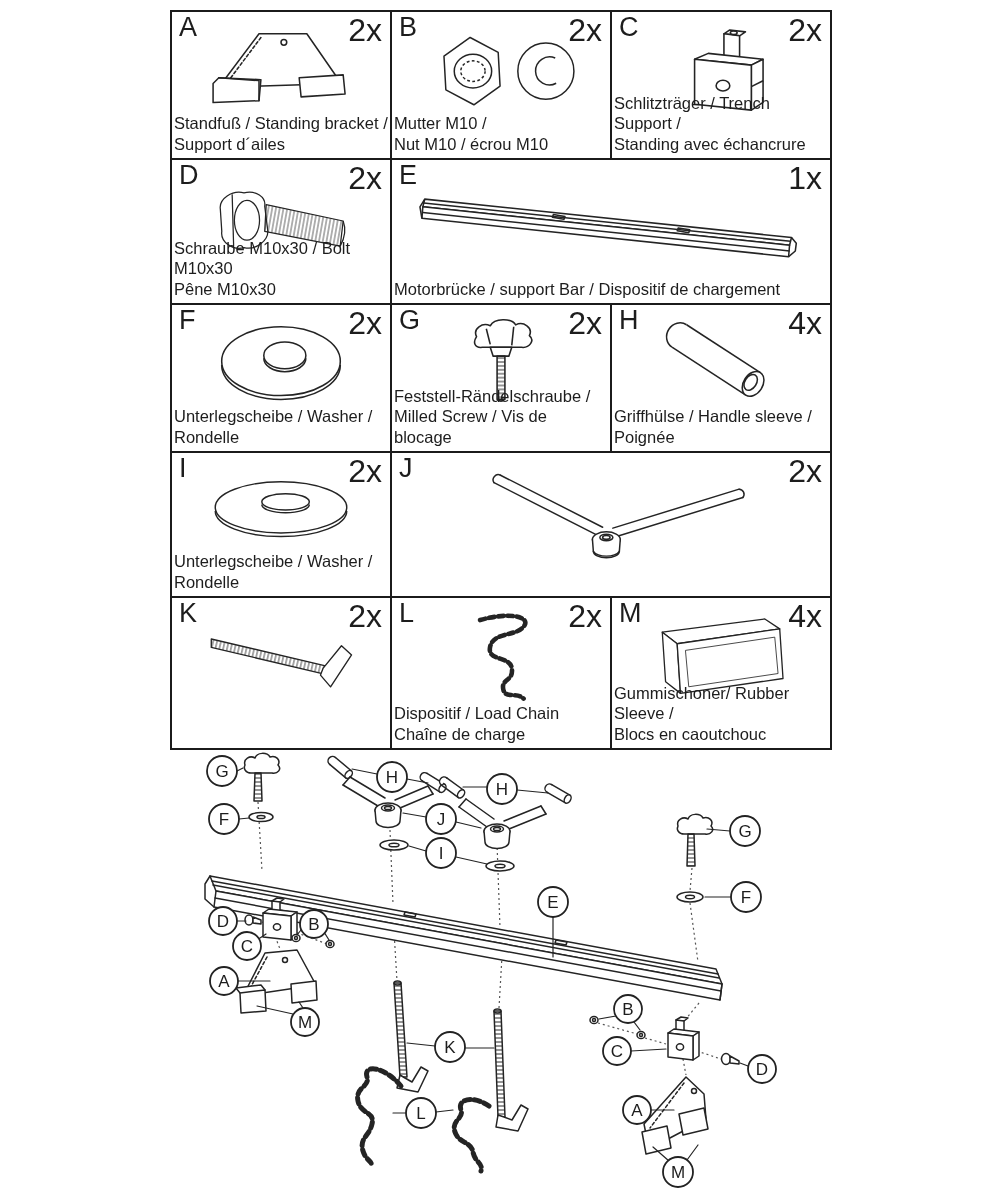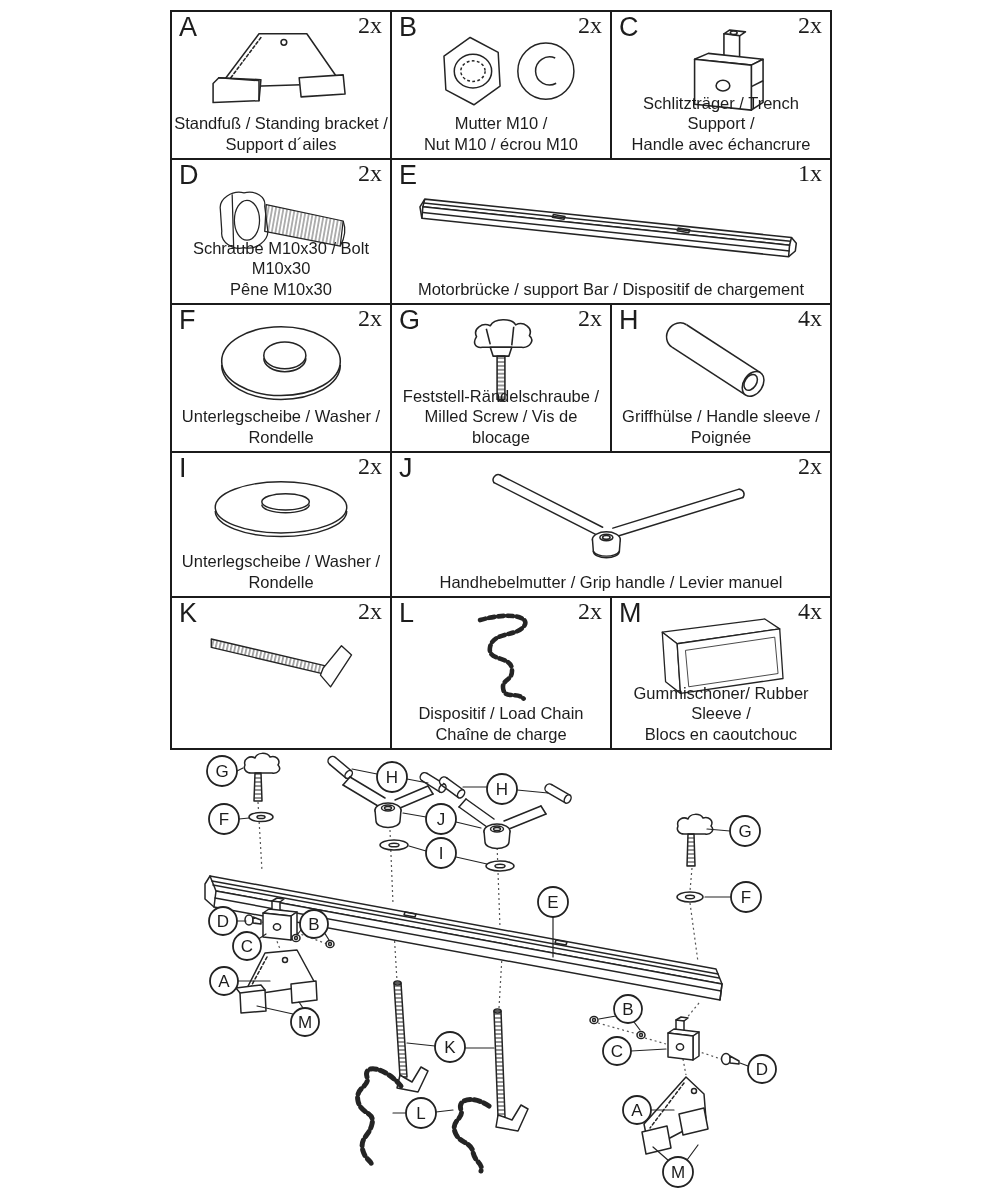--- a/index.html
+++ b/index.html
@@ -1,22 +1,22 @@
 <!DOCTYPE html>
 <html><head>
 <meta charset="utf-8">
 <style>
   html,body{margin:0;padding:0;background:#fff;}
   .page{position:relative;width:1000px;height:1200px;background:#ffffff;
         font-family:"Liberation Sans",sans-serif;color:#1d1d1d;overflow:hidden;}
   .parts-table{position:absolute;left:170px;top:10px;width:662px;height:740px;}
   .cell{position:absolute;border:2px solid #1b1b1b;background:#fff;box-sizing:border-box;}
   .cell-letter{position:absolute;top:0px;left:7px;font-size:27px;line-height:1.15;}
-  .cell-qty{position:absolute;top:0px;right:8px;font-size:24px;line-height:1.15;font-family:Liberation Serif, serif;}
-  .cell-caption{position:absolute;left:2px;right:2px;bottom:4px;text-align:center;
+  .cell-qty{position:absolute;top:0px;right:8px;font-size:32px;line-height:1.15;}
+  .cell-caption{position:absolute;left:2px;right:2px;bottom:4px;text-align:left;
                 font-size:16.5px;line-height:1.24;}
   .part-art{position:absolute;left:50%;transform:translateX(-50%);}
   .assembly{position:absolute;left:0;top:745px;}
   .assembly text{font-family:"Liberation Sans",sans-serif;font-size:17px;fill:#1d1d1d;
                  stroke:none;text-anchor:middle;}
   .dash{stroke-dasharray:3 2.5;}
   .dot{stroke:#555;stroke-width:1.2;stroke-dasharray:2 3;fill:none;}
 </style>
 </head>
 <body>
@@ -72,21 +72,21 @@
           <ellipse cx="98" cy="7" rx="3.5" ry="1.8"></ellipse>
           <path d="M58,34 L72,28 L128,34 L116,40 Z" fill="#fff"></path>
           <path d="M116,40 L128,34 L128,78 L116,86 Z" fill="#fff"></path>
           <path d="M58,34 L116,40 L116,86 L58,80 Z" fill="#fff"></path>
           <ellipse cx="87" cy="61" rx="7" ry="5.5"></ellipse>
           <path d="M116,62 L128,56"></path>
         </g>
       </svg>
       <div class="cell-caption">
         <div>Schlitzträger / Trench Support /</div>
-        <div>Handle avec échancrure</div>
+        <div>Standing avec échancrure</div>
       </div>
     </div>
 
     <div class="cell" style="left:0;top:148px;width:222px;height:147px">
       <div class="cell-letter">D</div>
       <div class="cell-qty">2x</div>
       <svg class="part-art" style="top:24px" width="192" height="74" viewBox="0 0 200 100">
         <defs>
           <pattern id="thrD" patternUnits="userSpaceOnUse" width="5" height="12" patternTransform="rotate(10)">
             <line x1="2.5" y1="0" x2="2.5" y2="12" stroke="#2a2a2a" stroke-width="1"></line>
@@ -216,24 +216,20 @@
           <line x1="212" y1="68" x2="348" y2="26"></line>
           <line x1="216" y1="77" x2="352" y2="35"></line>
           <path d="M352,35 A5.5,5.5 0 0 0 348,26"></path>
           <ellipse cx="205" cy="80" rx="15" ry="8" fill="#fff"></ellipse>
           <path d="M190,80 L191,93 A15,8 0 0 0 219,93 L220,80" fill="#fff"></path>
           <path d="M191,93 A14,7 0 0 0 219,93"></path>
           <ellipse cx="205" cy="78" rx="7" ry="3.5"></ellipse>
           <ellipse cx="205" cy="78" rx="4" ry="2"></ellipse>
         </g>
       </svg>
-      <div class="cell-caption">
-        <div>Handhebelmutter / Grip handle / Levier manuel</div>
-        <div></div>
-      </div>
     </div>
 
     <div class="cell" style="left:0;top:586px;width:222px;height:154px">
       <div class="cell-letter">K</div>
       <div class="cell-qty">2x</div>
       <svg class="part-art" style="top:20px" width="180" height="84" viewBox="0 0 190 100">
         <defs>
           <pattern id="thrK" patternUnits="userSpaceOnUse" width="4.5" height="14" patternTransform="rotate(13)">
             <line x1="2.2" y1="0" x2="2.2" y2="14" stroke="#2a2a2a" stroke-width="1"></line>
           </pattern>

